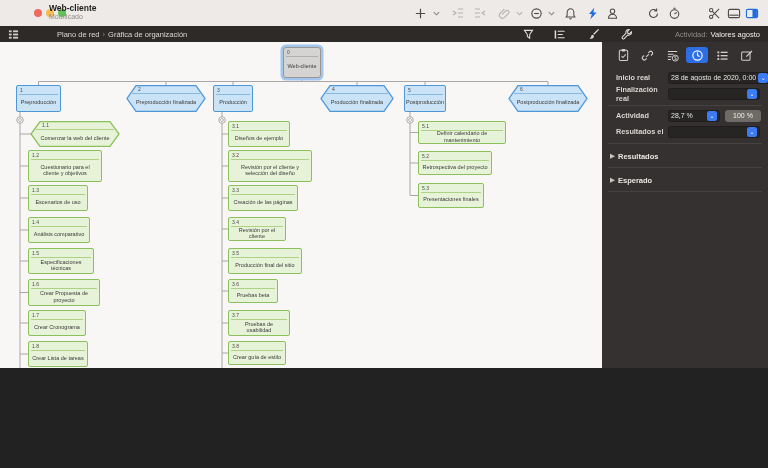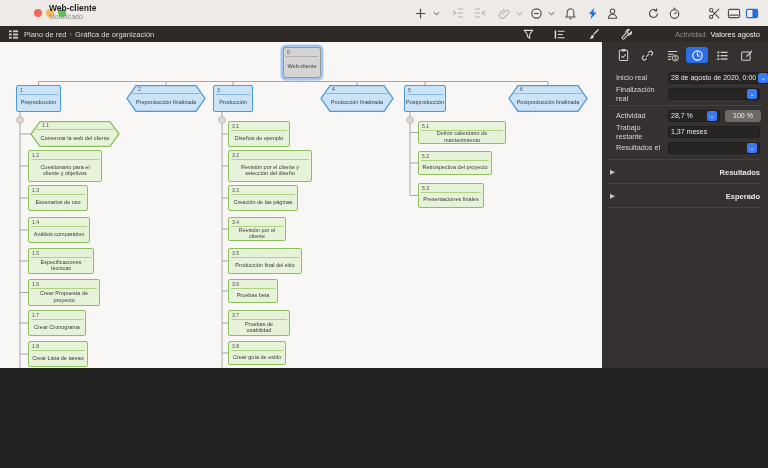--- a/index.html
+++ b/index.html
@@ -9,21 +9,21 @@
   
   #titlebar{position:absolute;left:0;top:0;width:768px;height:26px;background:#edeae8;}
   .tl{position:absolute;top:9px;width:8px;height:8px;border-radius:50%;}
   #titleblock{position:absolute;left:49px;top:4px;line-height:1.1;}
   #win-title{font-size:8.5px;font-weight:bold;color:#1d1d1d;}
   #win-subtitle{font-size:7px;color:#8f8c89;}
   .tbicon{position:absolute;top:5px;width:16px;height:16px;display:flex;align-items:center;justify-content:center;}
   .tbicon svg{display:block;}
 
   
-  #crumbbar{position:absolute;left:0;top:26px;width:768px;height:16px;background:#2d2a28;display:flex;align-items:center;}
+  #crumbbar{position:absolute;left:0;top:26px;width:768px;height:16px;background:#2d2a28;display:flex;align-items:center;gap:33px;}
   #crumbbar .ic{margin-left:8px;display:flex;align-items:center;}
   #crumb-text{margin-left:5px;font-size:7.5px;color:#dcd8d5;white-space:nowrap;}
   #crumb-text .sep{color:#8f8b88;margin:0 3px;}
   .midicon{position:absolute;top:2px;width:14px;height:12px;display:flex;align-items:center;justify-content:center;}
   #activity{position:absolute;right:8px;top:0;height:16px;display:flex;align-items:center;font-size:7.5px;}
   #activity .lab{color:#8f8b88;margin-right:3px;text-align:right;}
   #activity .val{color:#f0edea;}
 
   
   #canvas{position:absolute;left:0;top:42px;width:602px;height:419px;background:#f8f7f5;overflow:hidden;}
@@ -45,28 +45,28 @@
   .node.root .dv{border-color:#b2b0ae;}
   #page-break{position:absolute;left:0;top:389px;width:602px;height:2px;background:#96938f;opacity:.55;}
 
   
   #inspector{position:absolute;left:602px;top:42px;width:166px;height:426px;background:#343130;padding:4px 0 0 0;}
   #tabs{display:flex;justify-content:space-between;padding:0 10px;height:18px;align-items:center;}
   .tab{width:22px;height:16px;display:flex;align-items:center;justify-content:center;border-radius:3px;}
   .tab.sel{background:#2e6ee4;}
   .irow{display:flex;align-items:center;margin:3px 8px 0 8px;height:13px;}
   .irow .dis{width:6px;font-size:6px;color:#c9c5c1;flex:0 0 6px;}
-  .irow .lab{width:52px;flex:0 0 52px;font-size:7.3px;color:#d9d5d1;}
+  .irow .lab{width:52px;flex:0 0 52px;font-size:7.3px;color:#d9d5d1;font-weight:bold;}
   .irow .lab.b{font-weight:bold;color:#eceae7;}
   .field{flex:1;height:12px;background:#272523;border:1px solid #201e1c;border-radius:2.5px;display:flex;align-items:center;padding:0 2px;position:relative;}
   .field .fval{flex:1;font-size:7px;color:#e8e5e2;white-space:nowrap;overflow:hidden;}
   .ddbtn{width:10px;height:10px;background:#3d7bf5;border-radius:2.5px;color:#fff;font-size:6px;display:flex;align-items:center;justify-content:center;flex:0 0 10px;margin-left:2px;}
   .pctbtn{width:36px;height:12px;margin-left:5px;background:#6e6a66;border-radius:3px;color:#f2efec;font-size:7px;display:flex;align-items:center;justify-content:center;flex:0 0 36px;}
   .ihr{border:none;border-top:1px solid #454240;margin:5px 6px 0 6px;}
-  .isec{display:flex;align-items:center;margin:6px 8px 0 8px;height:12px;justify-content:space-between;}
+  .isec{display:flex;align-items:center;margin:6px 8px 0 8px;height:12px;}
   .isec .dis{width:8px;font-size:6.5px;color:#c9c5c1;}
   .isec .t{font-size:7.5px;font-weight:bold;color:#e9e6e3;}
 </style>
 </head>
 <body>
 
 <div id="app">
 
   <div id="titlebar">
     <div class="tl" style="left:34px;background:#ee6a5f"></div>
@@ -496,27 +496,20 @@
       <span class="dis"></span>
       <span class="lab">Actividad</span>
       <span class="field" style="flex:0 0 52px">
         <span class="fval">28,7 %</span>
         <span class="ddbtn">⌄</span>
       </span>
       <span class="pctbtn">100 %</span>
     </div>
     <div class="irow">
       <span class="dis"></span>
-      <span class="lab">Trabajo restante</span>
-      <span class="field">
-        <span class="fval">1,37 meses</span>
-      </span>
-    </div>
-    <div class="irow">
-      <span class="dis"></span>
       <span class="lab">Resultados el</span>
       <span class="field">
         <span class="fval"></span>
         <span class="ddbtn">⌄</span>
       </span>
     </div>
     <hr class="ihr">
     <div class="isec">
       <span class="dis">▶</span>
       <span class="t">Resultados</span>

